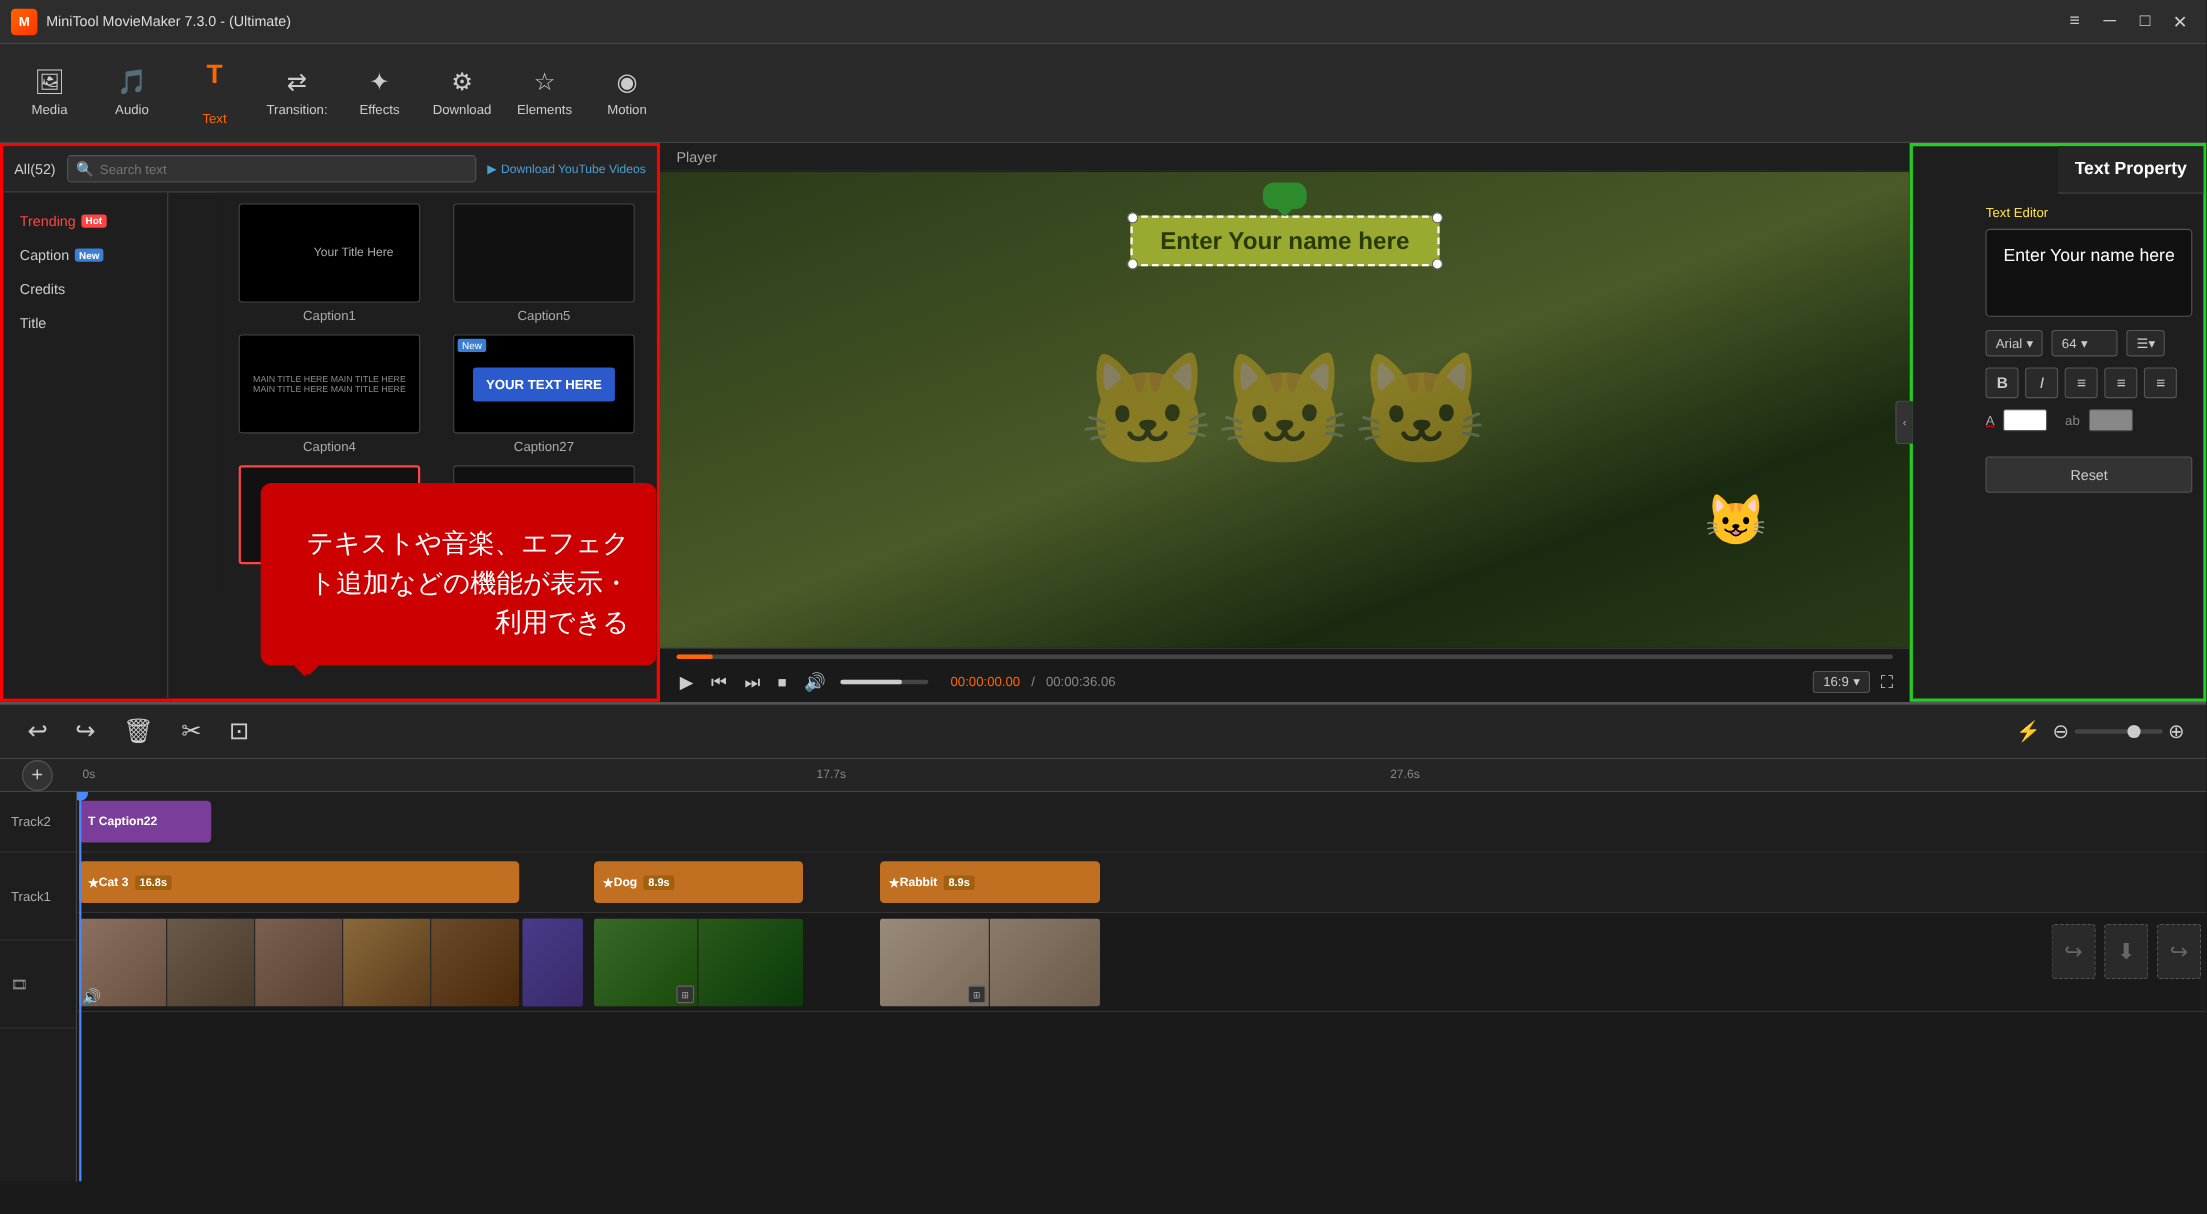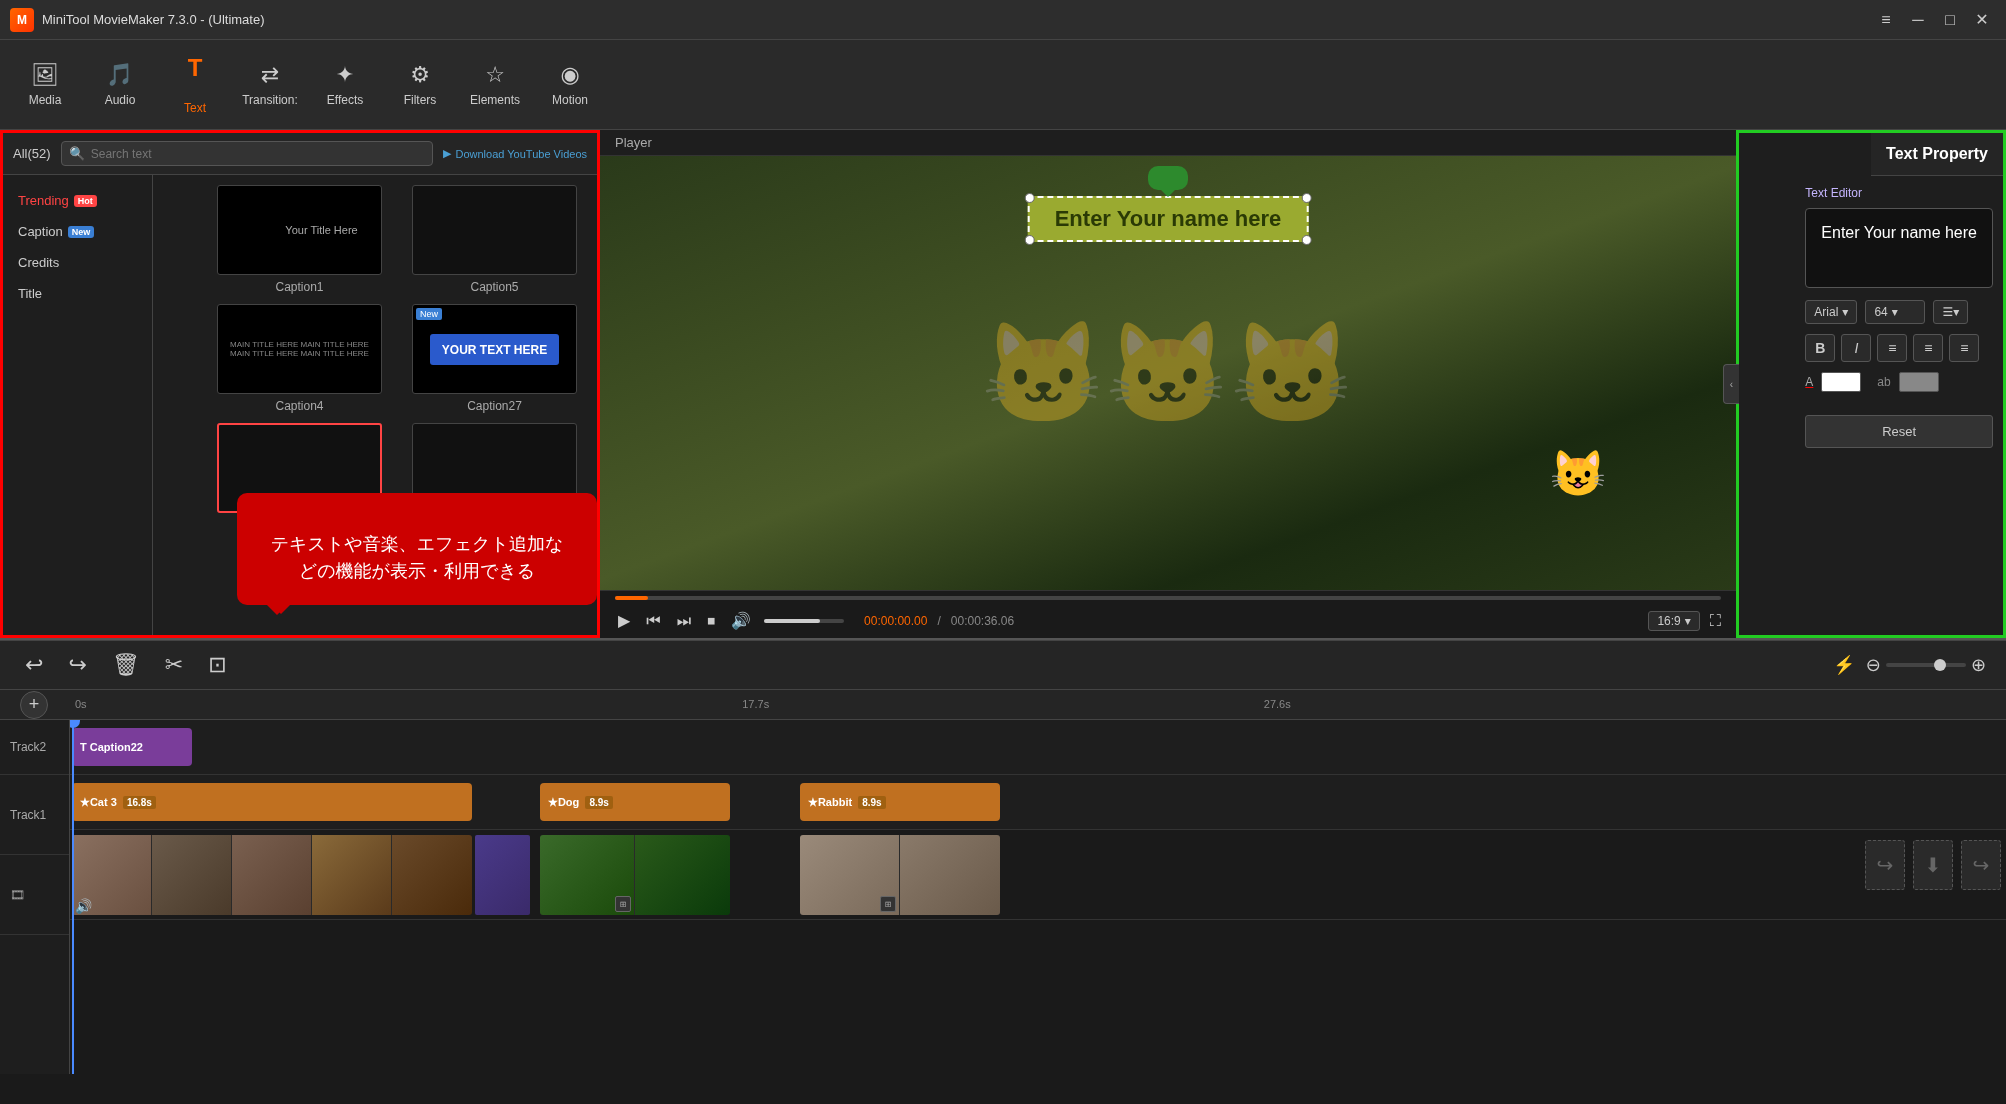--- a/index.html
+++ b/index.html
@@ -42,21 +42,21 @@
     
     .content-area { display: flex; flex: 1; overflow: hidden; gap: 44px; }
     .text-grid { flex: 1; padding: 10px; display: grid; grid-template-columns: repeat(2, 1fr); gap: 10px; overflow-y: auto; background: #1e1e1e; align-content: start; }
     .text-item { display: flex; flex-direction: column; align-items: center; gap: 5px; cursor: pointer; }
     .text-preview { width: 165px; height: 90px; background: #111; border: 1px solid #444; border-radius: 3px; display: flex; align-items: center; justify-content: center; overflow: hidden; position: relative; }
     .text-item-label { font-size: 12px; color: #aaa; }
 
     
     .callout-bubble { position: absolute; bottom: 20px; left: 50px; background: #cc0000; border-radius: 10px; padding: 20px 25px; max-width: 400px; z-index: 10; }
     .callout-bubble::after { content: ''; position: absolute; bottom: -20px; left: 30px; border: 10px solid transparent; border-top-color: #cc0000; }
-    .callout-text { color: white; font-size: 18px; text-align: center; line-height: 1.5; margin-top: 18px; }
+    .callout-text { color: white; font-size: 24px; text-align: right; line-height: 1.5; margin-top: 18px; }
 
     
     .player-area { flex: 1; background: #111; display: flex; flex-direction: column; }
     .player-header { padding: 5px 15px; color: #aaa; font-size: 13px; background: #1e1e1e; border-bottom: 1px solid #333; }
     .video-container { flex: 1; background: #000; position: relative; display: flex; align-items: center; justify-content: center; overflow: hidden; }
     .player-controls { background: #1a1a1a; padding: 5px 15px; border-top: 1px solid #333; }
     .progress-bar { width: 100%; height: 4px; background: #444; border-radius: 2px; margin-bottom: 8px; cursor: pointer; }
     .progress-fill { width: 3%; height: 100%; background: #ff6600; border-radius: 2px; }
     .controls-row { display: flex; align-items: center; gap: 10px; }
     .ctrl-btn { background: transparent; border: none; color: #ccc; cursor: pointer; font-size: 16px; padding: 3px; }
@@ -64,21 +64,21 @@
     .time-total { color: #888; font-size: 12px; }
     .aspect-ratio { background: #2a2a2a; border: 1px solid #555; border-radius: 3px; padding: 2px 8px; color: #ccc; font-size: 12px; margin-left: auto; display: flex; align-items: center; gap: 4px; }
     .fullscreen-btn { background: transparent; border: none; color: #ccc; cursor: pointer; font-size: 16px; }
     .volume-slider { width: 80px; height: 4px; background: #444; border-radius: 2px; position: relative; cursor: pointer; }
     .volume-fill { width: 70%; height: 100%; background: #ccc; border-radius: 2px; }
 
     
     .right-panel { width: 270px; min-width: 270px; background: #1e1e1e; border-left: 1px solid #444; display: flex; flex-direction: column; border: 3px solid #22cc22; position: relative; align-items: flex-end; }
     .right-panel-header { padding: 12px 15px; font-size: 16px; font-weight: bold; color: #fff; background: #252525; border-bottom: 1px solid #444; }
     .right-panel-body { padding: 10px; flex: 1; overflow-y: auto; }
-    .text-editor-label { font-size: 12px; color: #c4b5fd; margin-bottom: 8px; }
+    .text-editor-label { font-size: 12px; color: #fde047; margin-bottom: 8px; }
     .text-editor-box { background: #111; border: 1px solid #555; border-radius: 4px; padding: 15px; min-height: 80px; color: #fff; font-size: 16px; margin-bottom: 12px; }
     .font-controls { display: flex; align-items: center; gap: 8px; margin-bottom: 10px; }
     .font-select { background: #2a2a2a; border: 1px solid #555; color: #ccc; padding: 4px 8px; border-radius: 3px; font-size: 12px; display: flex; align-items: center; gap: 4px; cursor: pointer; }
     .size-select { background: #2a2a2a; border: 1px solid #555; color: #ccc; padding: 4px 8px; border-radius: 3px; font-size: 12px; display: flex; align-items: center; gap: 4px; cursor: pointer; width: 60px; }
     .align-btn { background: #2a2a2a; border: 1px solid #555; color: #ccc; padding: 4px 8px; border-radius: 3px; font-size: 12px; cursor: pointer; display: flex; align-items: center; }
     .style-controls { display: flex; align-items: center; gap: 6px; margin-bottom: 10px; }
     .style-btn { width: 30px; height: 28px; background: #2a2a2a; border: 1px solid #555; color: #ccc; border-radius: 3px; cursor: pointer; font-size: 14px; display: flex; align-items: center; justify-content: center; }
     .style-btn.bold { font-weight: bold; }
     .style-btn.italic { font-style: italic; }
     .color-controls { display: flex; align-items: center; gap: 8px; margin-bottom: 15px; }
@@ -147,21 +147,21 @@
   <button class="tool-item">
     <span class="icon">⇄</span>
     <span class="label">Transition:</span>
   </button>
   <button class="tool-item">
     <span class="icon">✦</span>
     <span class="label">Effects</span>
   </button>
   <button class="tool-item">
     <span class="icon">⚙</span>
-    <span class="label">Filters</span>
+    <span class="label">Download</span>
   </button>
   <button class="tool-item">
     <span class="icon">☆</span>
     <span class="label">Elements</span>
   </button>
   <button class="tool-item">
     <span class="icon">◉</span>
     <span class="label">Motion</span>
   </button>
 </div>

